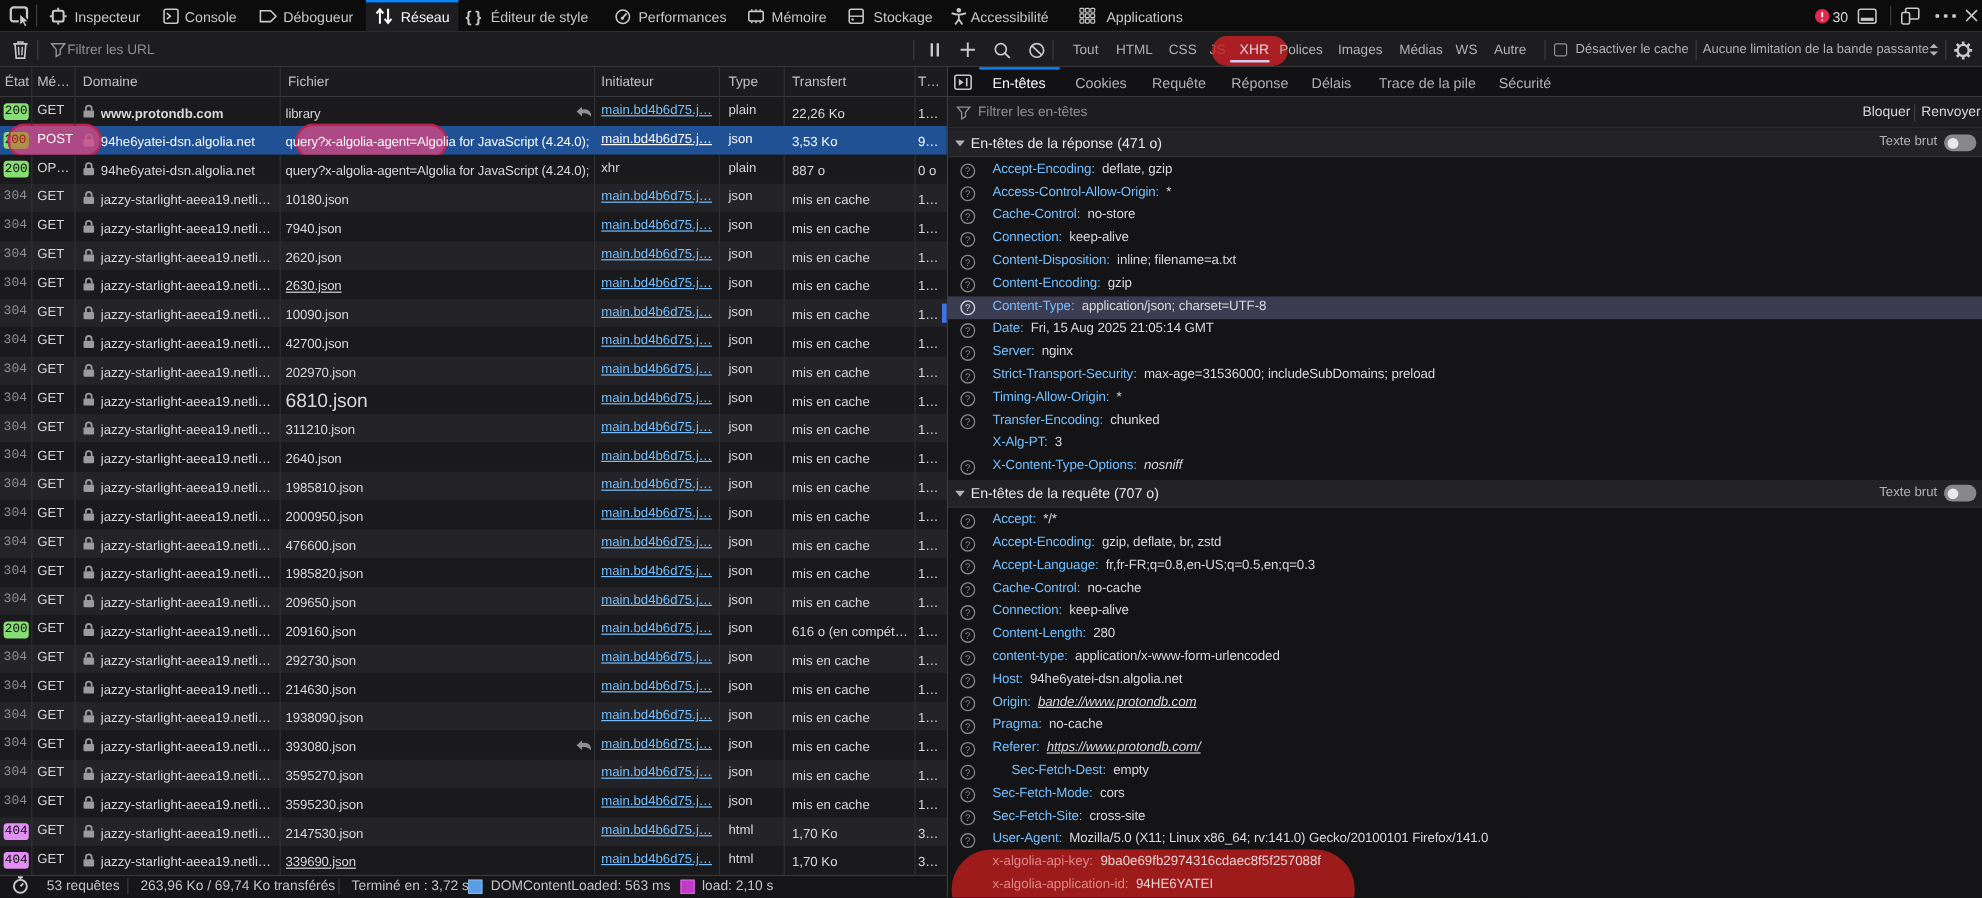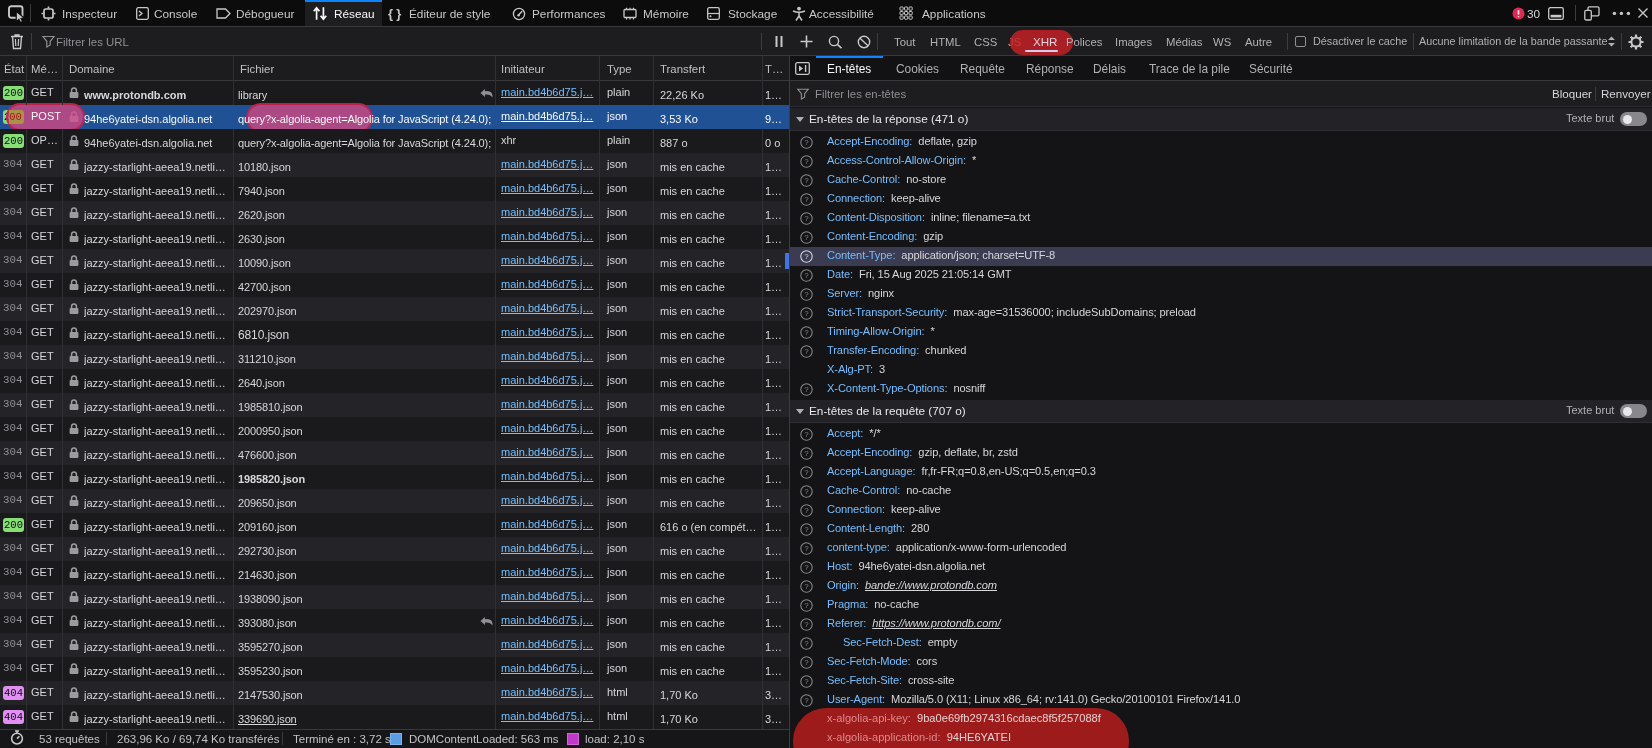--- a/index.html
+++ b/index.html
@@ -247,21 +247,21 @@
 <div class="abs" style="left:660px;top:205px;width:100px;overflow:hidden;"><span class="t" style="left:0px;top:1px;font-size:11px;color:#d7d7db;position:relative;display:inline;left:0;top:0;">mis en cache</span></div>
 <div class="abs" style="left:765px;top:205px;width:24px;overflow:hidden;"><span class="t" style="left:0px;top:1px;font-size:11px;color:#d7d7db;position:relative;display:inline;left:0;top:0;">1…</span></div>
 <div class="abs" style="left:0;top:225px;width:789px;height:24px;background:#1a1a1c;"></div>
 <span class="t" style="left:3px;top:230px;font-size:10.8px;color:#8f8f94;font-family:'Liberation Mono',monospace;">304</span>
 <span class="t" style="left:31px;top:230px;font-size:11px;color:#d7d7db;">GET</span>
 <svg style="left:68px;top:231px" width="12" height="12" viewBox="0 0 12 12">
 <rect x="1.6" y="5" width="8.8" height="6" rx="1" fill="#9b9b9e"></rect>
 <path d="M3.6,5 V3.4 a2.4,2.4 0 0 1 4.8,0 V5" fill="none" stroke="#9b9b9e" stroke-width="1.5"></path>
   </svg>
 <div class="abs" style="left:84px;top:229px;width:147px;overflow:hidden;"><span class="t" style="left:0px;top:1px;font-size:11px;color:#d7d7db;position:relative;display:inline;left:0;top:0;">jazzy-starlight-aeea19.netli…</span></div>
-<div class="abs" style="left:238px;top:229px;width:255px;overflow:hidden;"><span class="t" style="left:0px;top:1px;font-size:11px;color:#d7d7db;position:relative;display:inline;left:0;top:0;letter-spacing:-0.12px;">2630.json</span></div>
+<div class="abs" style="left:238px;top:229px;width:255px;overflow:hidden;"><span class="t" style="left:0px;top:1px;font-size:11px;color:#d7d7db;position:relative;display:inline;left:0;top:0;letter-spacing:-0.12px;text-decoration:underline;">2630.json</span></div>
 <span class="t" style="left:501px;top:230px;font-size:11px;color:#75bfff;text-decoration:underline;">main.bd4b6d75.j…</span>
 <span class="t" style="left:607px;top:230px;font-size:11px;color:#d7d7db;">json</span>
 <div class="abs" style="left:660px;top:229px;width:100px;overflow:hidden;"><span class="t" style="left:0px;top:1px;font-size:11px;color:#d7d7db;position:relative;display:inline;left:0;top:0;">mis en cache</span></div>
 <div class="abs" style="left:765px;top:229px;width:24px;overflow:hidden;"><span class="t" style="left:0px;top:1px;font-size:11px;color:#d7d7db;position:relative;display:inline;left:0;top:0;">1…</span></div>
 <div class="abs" style="left:0;top:249px;width:789px;height:24px;background:#242428;"></div>
 <span class="t" style="left:3px;top:254px;font-size:10.8px;color:#8f8f94;font-family:'Liberation Mono',monospace;">304</span>
 <span class="t" style="left:31px;top:254px;font-size:11px;color:#d7d7db;">GET</span>
 <svg style="left:68px;top:255px" width="12" height="12" viewBox="0 0 12 12">
 <rect x="1.6" y="5" width="8.8" height="6" rx="1" fill="#9b9b9e"></rect>
 <path d="M3.6,5 V3.4 a2.4,2.4 0 0 1 4.8,0 V5" fill="none" stroke="#9b9b9e" stroke-width="1.5"></path>
@@ -299,21 +299,21 @@
 <div class="abs" style="left:660px;top:301px;width:100px;overflow:hidden;"><span class="t" style="left:0px;top:1px;font-size:11px;color:#d7d7db;position:relative;display:inline;left:0;top:0;">mis en cache</span></div>
 <div class="abs" style="left:765px;top:301px;width:24px;overflow:hidden;"><span class="t" style="left:0px;top:1px;font-size:11px;color:#d7d7db;position:relative;display:inline;left:0;top:0;">1…</span></div>
 <div class="abs" style="left:0;top:321px;width:789px;height:24px;background:#1a1a1c;"></div>
 <span class="t" style="left:3px;top:326px;font-size:10.8px;color:#8f8f94;font-family:'Liberation Mono',monospace;">304</span>
 <span class="t" style="left:31px;top:326px;font-size:11px;color:#d7d7db;">GET</span>
 <svg style="left:68px;top:327px" width="12" height="12" viewBox="0 0 12 12">
 <rect x="1.6" y="5" width="8.8" height="6" rx="1" fill="#9b9b9e"></rect>
 <path d="M3.6,5 V3.4 a2.4,2.4 0 0 1 4.8,0 V5" fill="none" stroke="#9b9b9e" stroke-width="1.5"></path>
   </svg>
 <div class="abs" style="left:84px;top:325px;width:147px;overflow:hidden;"><span class="t" style="left:0px;top:1px;font-size:11px;color:#d7d7db;position:relative;display:inline;left:0;top:0;">jazzy-starlight-aeea19.netli…</span></div>
-<div class="abs" style="left:238px;top:325px;width:255px;overflow:hidden;"><span class="t" style="left:0px;top:1px;font-size:12px;color:#d7d7db;position:relative;display:inline;left:0;top:0;letter-spacing:-0.12px;">6810.json</span></div>
+<div class="abs" style="left:238px;top:325px;width:255px;overflow:hidden;"><span class="t" style="left:0px;top:1px;font-size:16px;color:#d7d7db;position:relative;display:inline;left:0;top:0;letter-spacing:-0.12px;">6810.json</span></div>
 <span class="t" style="left:501px;top:326px;font-size:11px;color:#75bfff;text-decoration:underline;">main.bd4b6d75.j…</span>
 <span class="t" style="left:607px;top:326px;font-size:11px;color:#d7d7db;">json</span>
 <div class="abs" style="left:660px;top:325px;width:100px;overflow:hidden;"><span class="t" style="left:0px;top:1px;font-size:11px;color:#d7d7db;position:relative;display:inline;left:0;top:0;">mis en cache</span></div>
 <div class="abs" style="left:765px;top:325px;width:24px;overflow:hidden;"><span class="t" style="left:0px;top:1px;font-size:11px;color:#d7d7db;position:relative;display:inline;left:0;top:0;">1…</span></div>
 <div class="abs" style="left:0;top:345px;width:789px;height:24px;background:#242428;"></div>
 <span class="t" style="left:3px;top:350px;font-size:10.8px;color:#8f8f94;font-family:'Liberation Mono',monospace;">304</span>
 <span class="t" style="left:31px;top:350px;font-size:11px;color:#d7d7db;">GET</span>
 <svg style="left:68px;top:351px" width="12" height="12" viewBox="0 0 12 12">
 <rect x="1.6" y="5" width="8.8" height="6" rx="1" fill="#9b9b9e"></rect>
 <path d="M3.6,5 V3.4 a2.4,2.4 0 0 1 4.8,0 V5" fill="none" stroke="#9b9b9e" stroke-width="1.5"></path>
@@ -377,21 +377,21 @@
 <div class="abs" style="left:660px;top:445px;width:100px;overflow:hidden;"><span class="t" style="left:0px;top:1px;font-size:11px;color:#d7d7db;position:relative;display:inline;left:0;top:0;">mis en cache</span></div>
 <div class="abs" style="left:765px;top:445px;width:24px;overflow:hidden;"><span class="t" style="left:0px;top:1px;font-size:11px;color:#d7d7db;position:relative;display:inline;left:0;top:0;">1…</span></div>
 <div class="abs" style="left:0;top:465px;width:789px;height:24px;background:#1a1a1c;"></div>
 <span class="t" style="left:3px;top:470px;font-size:10.8px;color:#8f8f94;font-family:'Liberation Mono',monospace;">304</span>
 <span class="t" style="left:31px;top:470px;font-size:11px;color:#d7d7db;">GET</span>
 <svg style="left:68px;top:471px" width="12" height="12" viewBox="0 0 12 12">
 <rect x="1.6" y="5" width="8.8" height="6" rx="1" fill="#9b9b9e"></rect>
 <path d="M3.6,5 V3.4 a2.4,2.4 0 0 1 4.8,0 V5" fill="none" stroke="#9b9b9e" stroke-width="1.5"></path>
   </svg>
 <div class="abs" style="left:84px;top:469px;width:147px;overflow:hidden;"><span class="t" style="left:0px;top:1px;font-size:11px;color:#d7d7db;position:relative;display:inline;left:0;top:0;">jazzy-starlight-aeea19.netli…</span></div>
-<div class="abs" style="left:238px;top:469px;width:255px;overflow:hidden;"><span class="t" style="left:0px;top:1px;font-size:11px;color:#d7d7db;position:relative;display:inline;left:0;top:0;letter-spacing:-0.12px;font-weight:bold;">1985820.json</span></div>
+<div class="abs" style="left:238px;top:469px;width:255px;overflow:hidden;"><span class="t" style="left:0px;top:1px;font-size:11px;color:#d7d7db;position:relative;display:inline;left:0;top:0;letter-spacing:-0.12px;">1985820.json</span></div>
 <span class="t" style="left:501px;top:470px;font-size:11px;color:#75bfff;text-decoration:underline;">main.bd4b6d75.j…</span>
 <span class="t" style="left:607px;top:470px;font-size:11px;color:#d7d7db;">json</span>
 <div class="abs" style="left:660px;top:469px;width:100px;overflow:hidden;"><span class="t" style="left:0px;top:1px;font-size:11px;color:#d7d7db;position:relative;display:inline;left:0;top:0;">mis en cache</span></div>
 <div class="abs" style="left:765px;top:469px;width:24px;overflow:hidden;"><span class="t" style="left:0px;top:1px;font-size:11px;color:#d7d7db;position:relative;display:inline;left:0;top:0;">1…</span></div>
 <div class="abs" style="left:0;top:489px;width:789px;height:24px;background:#242428;"></div>
 <span class="t" style="left:3px;top:494px;font-size:10.8px;color:#8f8f94;font-family:'Liberation Mono',monospace;">304</span>
 <span class="t" style="left:31px;top:494px;font-size:11px;color:#d7d7db;">GET</span>
 <svg style="left:68px;top:495px" width="12" height="12" viewBox="0 0 12 12">
 <rect x="1.6" y="5" width="8.8" height="6" rx="1" fill="#9b9b9e"></rect>
 <path d="M3.6,5 V3.4 a2.4,2.4 0 0 1 4.8,0 V5" fill="none" stroke="#9b9b9e" stroke-width="1.5"></path>
@@ -640,21 +640,21 @@
 <svg style="left:800px;top:344.5px" width="13" height="13" viewBox="0 0 13 13">
 <circle cx="6.5" cy="6.5" r="5.7" fill="none" stroke="#85858a" stroke-width="1.1"></circle>
 <text x="6.5" y="9.3" text-anchor="middle" font-size="8" font-family="Liberation Sans" fill="#85858a">?</text>
   </svg>
 <span class="t" style="left:827px;top:344px;font-size:11.1px;color:#d7d7db;letter-spacing:-0.1px;"><span style="color:#75bfff">Transfer-Encoding:</span>&nbsp;&nbsp;<span style="color:#d7d7db;">chunked</span></span>
 <span class="t" style="left:827px;top:363px;font-size:11.1px;color:#d7d7db;letter-spacing:-0.1px;"><span style="color:#75bfff">X-Alg-PT:</span>&nbsp;&nbsp;<span style="color:#d7d7db;">3</span></span>
 <svg style="left:800px;top:382.5px" width="13" height="13" viewBox="0 0 13 13">
 <circle cx="6.5" cy="6.5" r="5.7" fill="none" stroke="#85858a" stroke-width="1.1"></circle>
 <text x="6.5" y="9.3" text-anchor="middle" font-size="8" font-family="Liberation Sans" fill="#85858a">?</text>
   </svg>
-<span class="t" style="left:827px;top:382px;font-size:11.1px;color:#d7d7db;letter-spacing:-0.1px;"><span style="color:#75bfff">X-Content-Type-Options:</span>&nbsp;&nbsp;<span style="color:#d7d7db;">nosniff</span></span>
+<span class="t" style="left:827px;top:382px;font-size:11.1px;color:#d7d7db;letter-spacing:-0.1px;"><span style="color:#75bfff">X-Content-Type-Options:</span>&nbsp;&nbsp;<span style="color:#d7d7db;font-style:italic;">nosniff</span></span>
 <div class="abs" style="left:790px;top:400px;width:862px;height:23px;background:#232327;border-bottom:1px solid #2f2f33;box-sizing:border-box;"></div>
 <div class="abs" style="left:796px;top:408.5px;width:0;height:0;border-left:4.5px solid transparent;border-right:4.5px solid transparent;border-top:5.5px solid #b1b1b3;"></div>
 <span class="t" style="left:809px;top:404px;font-size:11.8px;color:#e8e8ea;">En-têtes de la requête (707 o)</span>
 <span class="t" style="left:1566px;top:404px;font-size:11px;color:#b1b1b3;">Texte brut</span>
 <div class="abs" style="left:1620px;top:404px;width:27px;height:14px;border-radius:7px;background:#87878c;"></div>
 <div class="abs" style="left:1622.5px;top:406.5px;width:9px;height:9px;border-radius:5px;background:#e8e8ea;"></div>
 <svg style="left:800px;top:427.5px" width="13" height="13" viewBox="0 0 13 13">
 <circle cx="6.5" cy="6.5" r="5.7" fill="none" stroke="#85858a" stroke-width="1.1"></circle>
 <text x="6.5" y="9.3" text-anchor="middle" font-size="8" font-family="Liberation Sans" fill="#85858a">?</text>
   </svg>

